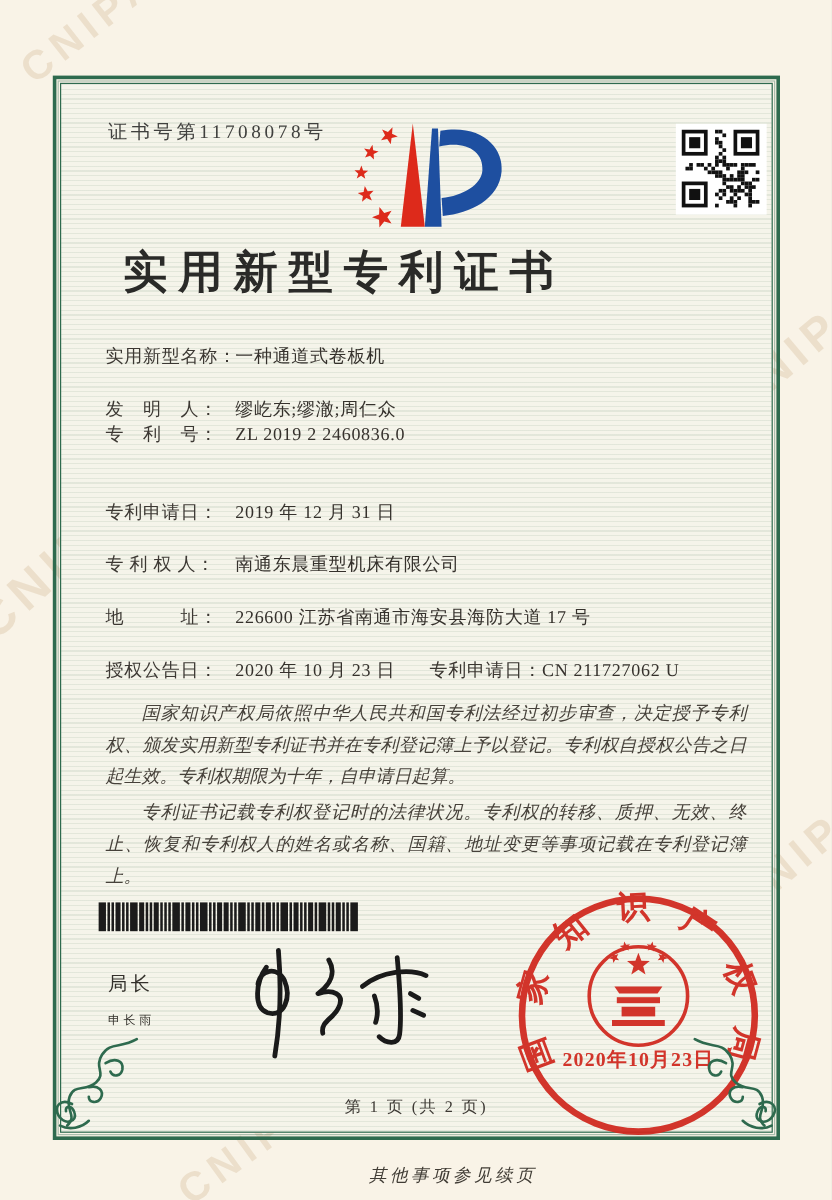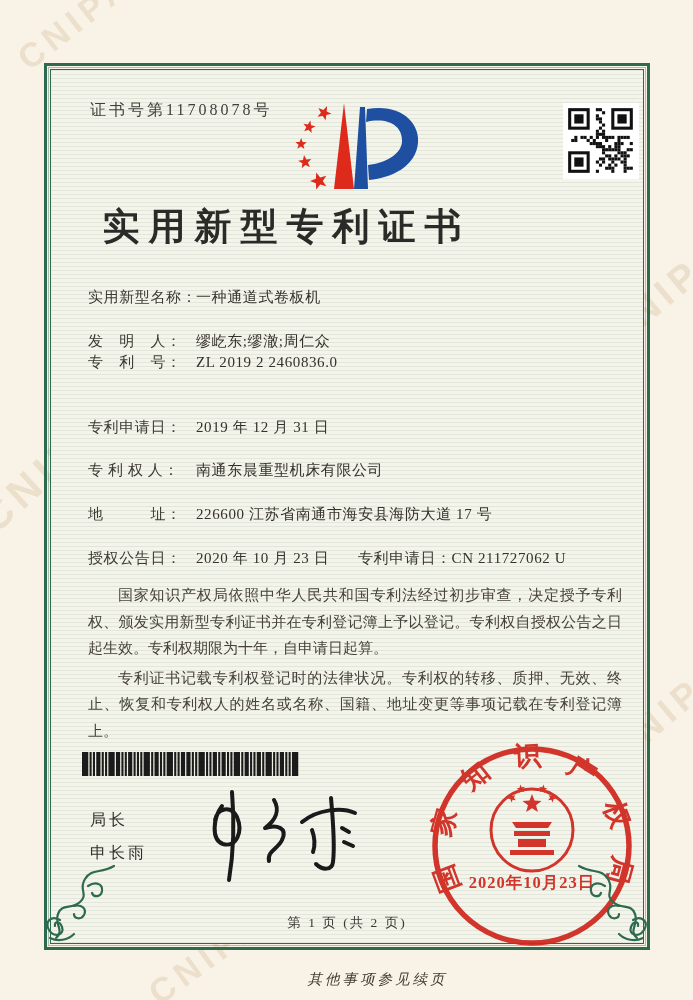--- a/index.html
+++ b/index.html
@@ -19,26 +19,26 @@
   .cert-no{position:absolute;left:90px;top:100px;font-size:16px;letter-spacing:3px;color:#40403e;}
   .logo{position:absolute;left:268px;top:97px;}
   .qr{position:absolute;left:563px;top:103px;}
   .title{position:absolute;left:0;top:202px;width:564px;text-align:center;font-size:37px;font-weight:bold;
       color:#2a2a28;letter-spacing:9px;text-indent:9px;}
   .field-row{position:absolute;left:88px;width:540px;font-size:15px;color:var(--ink);white-space:nowrap;letter-spacing:.6px;}
   .flabel{display:inline-block;width:108px;color:#3c3833;}
   .fvalue{color:#35312c;}
   .grant-no{position:absolute;left:270px;top:0;}
   .paras{position:absolute;left:88px;top:582px;width:534px;font-size:15px;line-height:26.5px;
-      color:#46413a;text-align:justify;}
+      color:#46413a;text-align:justify;font-style:italic;}
   .paras p{margin:0;text-indent:2em;}
   .paras p + p{margin-top:3px;}
   .barcode{position:absolute;left:82px;top:751px;}
   .signer-title{position:absolute;left:90px;top:810px;font-size:16px;letter-spacing:3px;color:#33302b;}
-  .signer-name{position:absolute;left:90px;top:843px;font-size:16px;letter-spacing:3px;color:#33302b;}
+  .signer-name{position:absolute;left:90px;top:843px;font-size:10px;letter-spacing:3px;color:#33302b;}
   .signature{position:absolute;left:192px;top:786px;}
   .seal{position:absolute;left:428px;top:742px;mix-blend-mode:multiply;opacity:.94;}
   .page-indicator{position:absolute;left:44px;top:914px;width:606px;text-align:center;font-size:13.5px;
       letter-spacing:2px;color:#3c3833;}
   .footer-note{position:absolute;left:0;top:970px;width:693px;text-align:center;font-size:14.5px;
       letter-spacing:3px;color:#403c35;font-style:italic;margin-left:31px;}
   .ornament{position:absolute;z-index:4;color:var(--green);}
   .seal-text{font-family:"Liberation Serif","DejaVu Serif",serif;font-weight:bold;}
 </style>
 </head>

